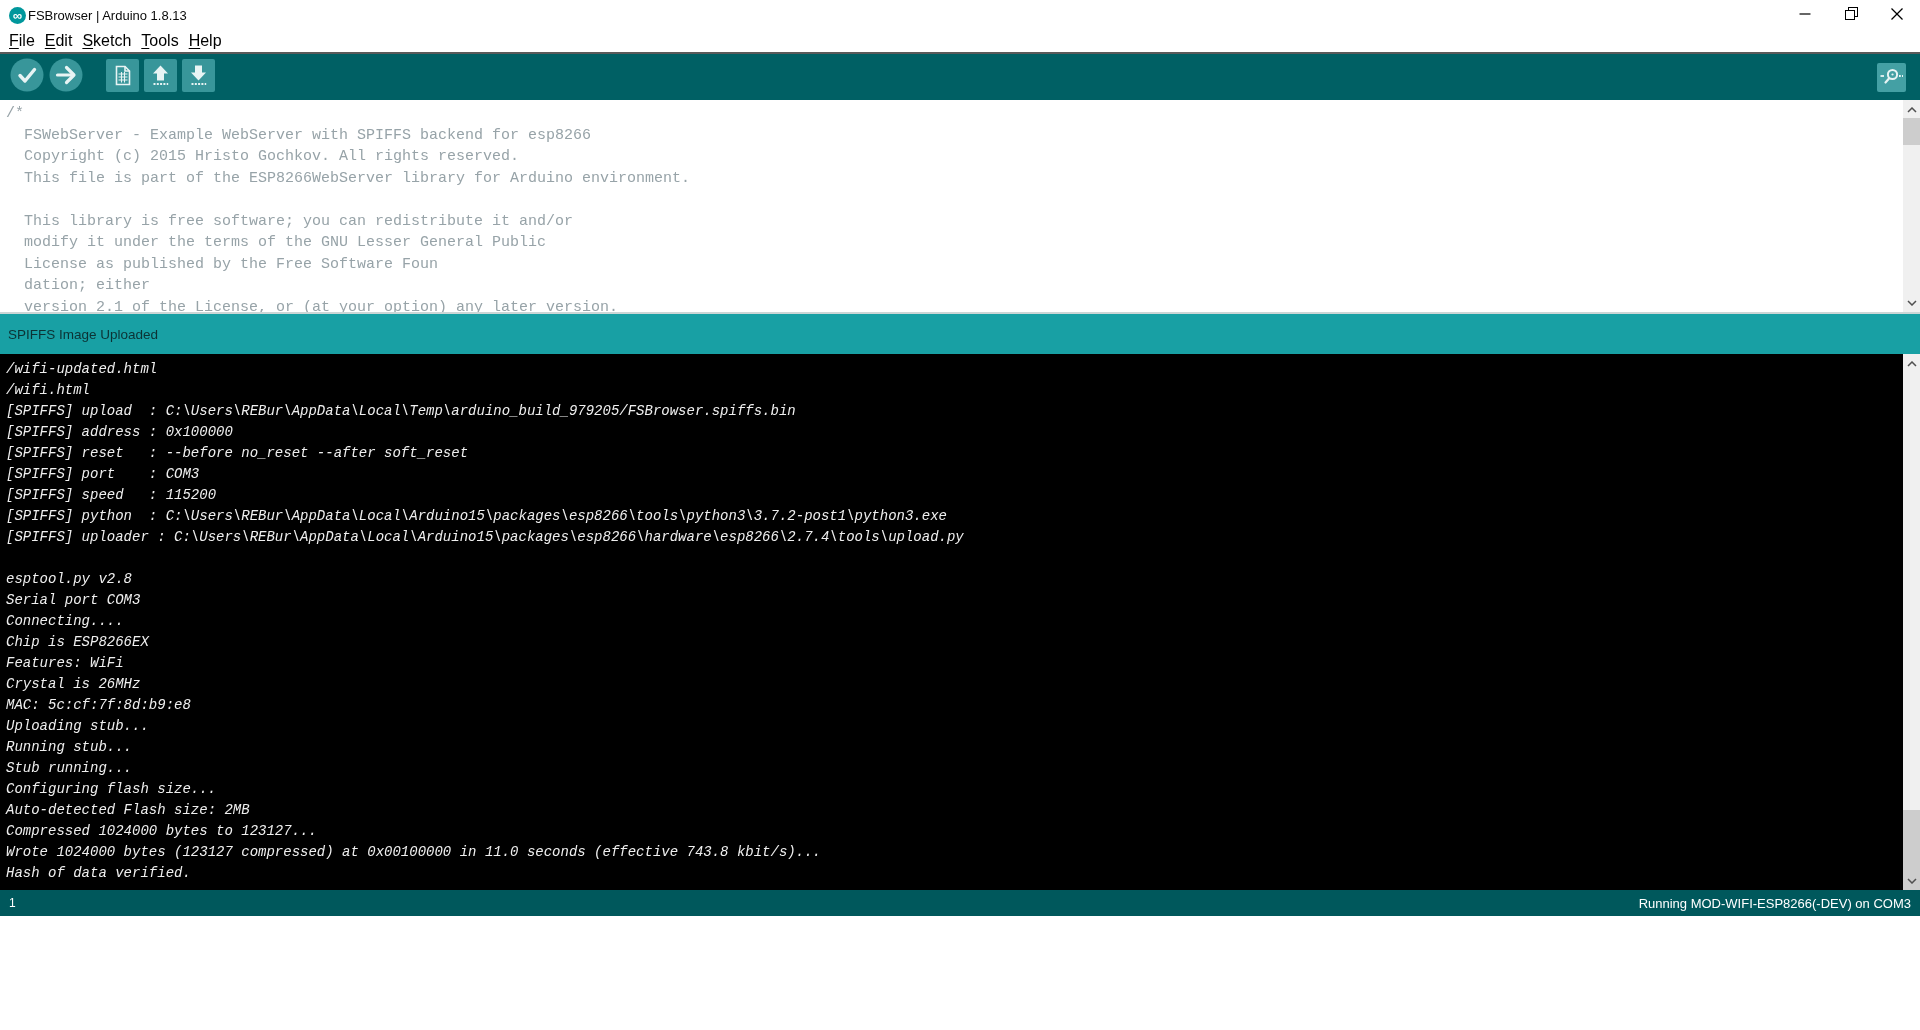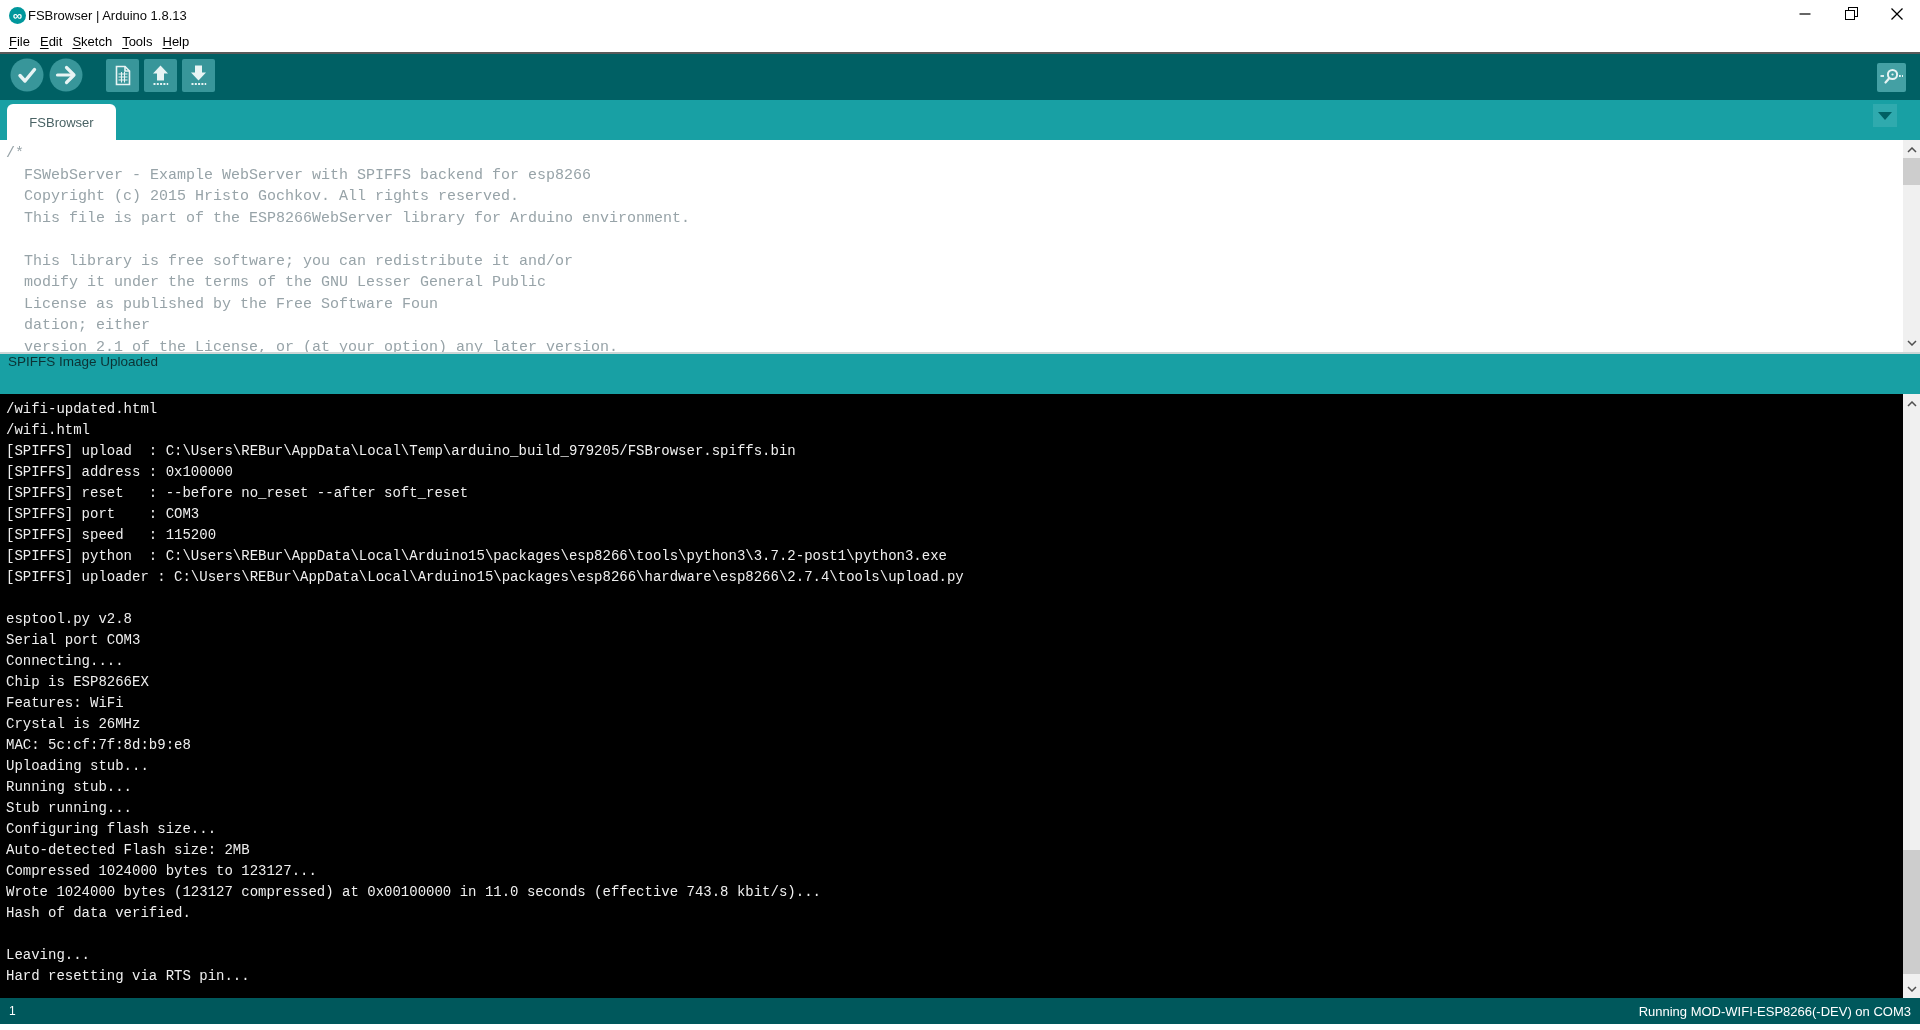--- a/index.html
+++ b/index.html
@@ -14,21 +14,21 @@
   
   .titlebar { height:30px; background:#fff; display:flex; align-items:center; padding-left:9px; flex:none; }
   .app-icon { width:17px; height:17px; border-radius:50%; background:#00979C; color:#fff;
               display:flex; align-items:center; justify-content:center; font-size:13px; font-weight:bold; line-height:1; }
   .title-text { margin-left:2px; font-size:13px; color:#0a0a0a; }
   .win-controls { margin-left:auto; display:flex; height:100%; }
   .win-btn { width:46px; height:100%; display:flex; align-items:center; justify-content:center; cursor:default; }
 
   
   .menubar { height:22px; background:#fff; display:flex; align-items:center; padding-left:4px; flex:none; }
-  .menu-item { font-size:13px; color:#000; padding:0 5px; white-space:pre; }
+  .menu-item { font-size:16px; color:#000; padding:0 5px; white-space:pre; }
   .menu-item u { text-decoration:underline; text-underline-offset:2px; }
 
   
   .toolbar { height:48px; background:#006064; border-top:2px solid #5a5a5a; flex:none;
              display:flex; align-items:center; padding-left:10px; position:relative; }
   .tool-btn { margin-right:5px; display:flex; }
   .tool-gap { width:18px; }
   .serial-btn { position:absolute; right:14px; top:9px; display:flex; }
 
   
@@ -41,24 +41,24 @@
   .tab-dropdown .tri { width:0; height:0; border-left:7px solid transparent; border-right:7px solid transparent;
                        border-top:8px solid #006064; }
 
   
   .editor { height:212px; background:#fff; position:relative; overflow:hidden; flex:none; }
   .code { padding:3px 0 0 6px; font-family:"Liberation Mono", monospace; font-size:15px;
           line-height:21.5px; color:#97A3A8; white-space:pre; }
 
   
   .message-bar { height:42px; background:#18A0A4; border-top:2px solid #CBD6D6; flex:none;
-                 display:flex; align-items:flex-start; padding-left:8px; font-size:13.5px; color:#0C3234; }
-
-  
-  .console { height:604px; background:#000; position:relative; overflow:hidden; flex:none; }
+                 display:flex; align-items:center; padding-left:8px; font-size:13.5px; color:#0C3234; }
+
+  
+  .console { height:536px; background:#000; position:relative; overflow:hidden; flex:none;font-style:italic; }
   .console-text { padding:5px 0 0 6px; font-family:"Liberation Mono", monospace; font-size:14px;
                   line-height:21px; color:#EFEFEF; white-space:pre; }
 
   
   .statusbar { height:26px; background:#00585C; flex:none; display:flex; align-items:center;
                justify-content:space-between; padding:0 9px; color:#fff; }
   .status-left { font-size:12px; }
   .status-right { font-size:13px; }
 
   
@@ -166,28 +166,20 @@
           <path d="M3.5 13 h3.5" stroke="#E8F4F4" stroke-width="1.8"></path>
           <circle cx="15.5" cy="11.5" r="4.6" fill="none" stroke="#E8F4F4" stroke-width="2"></circle>
           <circle cx="15.5" cy="11.5" r="1.1" fill="#E8F4F4"></circle>
           <path d="M12 15.5 L8.5 19.5" stroke="#E8F4F4" stroke-width="2.2" stroke-linecap="round"></path>
           <path d="M22 13 h1.8 M25 13 h1" stroke="#E8F4F4" stroke-width="1.8"></path>
         </svg>
       </span>
     </span>
   </div>
 
-  <div class="tabbar">
-    <div class="tab">
-      <span>FSBrowser</span>
-    </div>
-    <div class="tab-dropdown">
-      <span class="tri"></span>
-    </div>
-  </div>
 
   <div class="editor">
     <div class="code"><div class="code-line">/*</div><div class="code-line">  FSWebServer - Example WebServer with SPIFFS backend for esp8266</div><div class="code-line">  Copyright (c) 2015 Hristo Gochkov. All rights reserved.</div><div class="code-line">  This file is part of the ESP8266WebServer library for Arduino environment.</div><div class="code-line">&nbsp;</div><div class="code-line">  This library is free software; you can redistribute it and/or</div><div class="code-line">  modify it under the terms of the GNU Lesser General Public</div><div class="code-line">  License as published by the Free Software Foun</div><div class="code-line">  dation; either</div><div class="code-line">  version 2.1 of the License, or (at your option) any later version.</div></div>
     <div class="vscroll editor-scroll">
       <div class="scroll-arrow top">
         <svg width="10" height="6">
             <polyline points="1,5 5,1 9,5" fill="none" stroke="#505050" stroke-width="1.5"></polyline>
           </svg>
       </div>
       <div class="scroll-thumb"></div>

